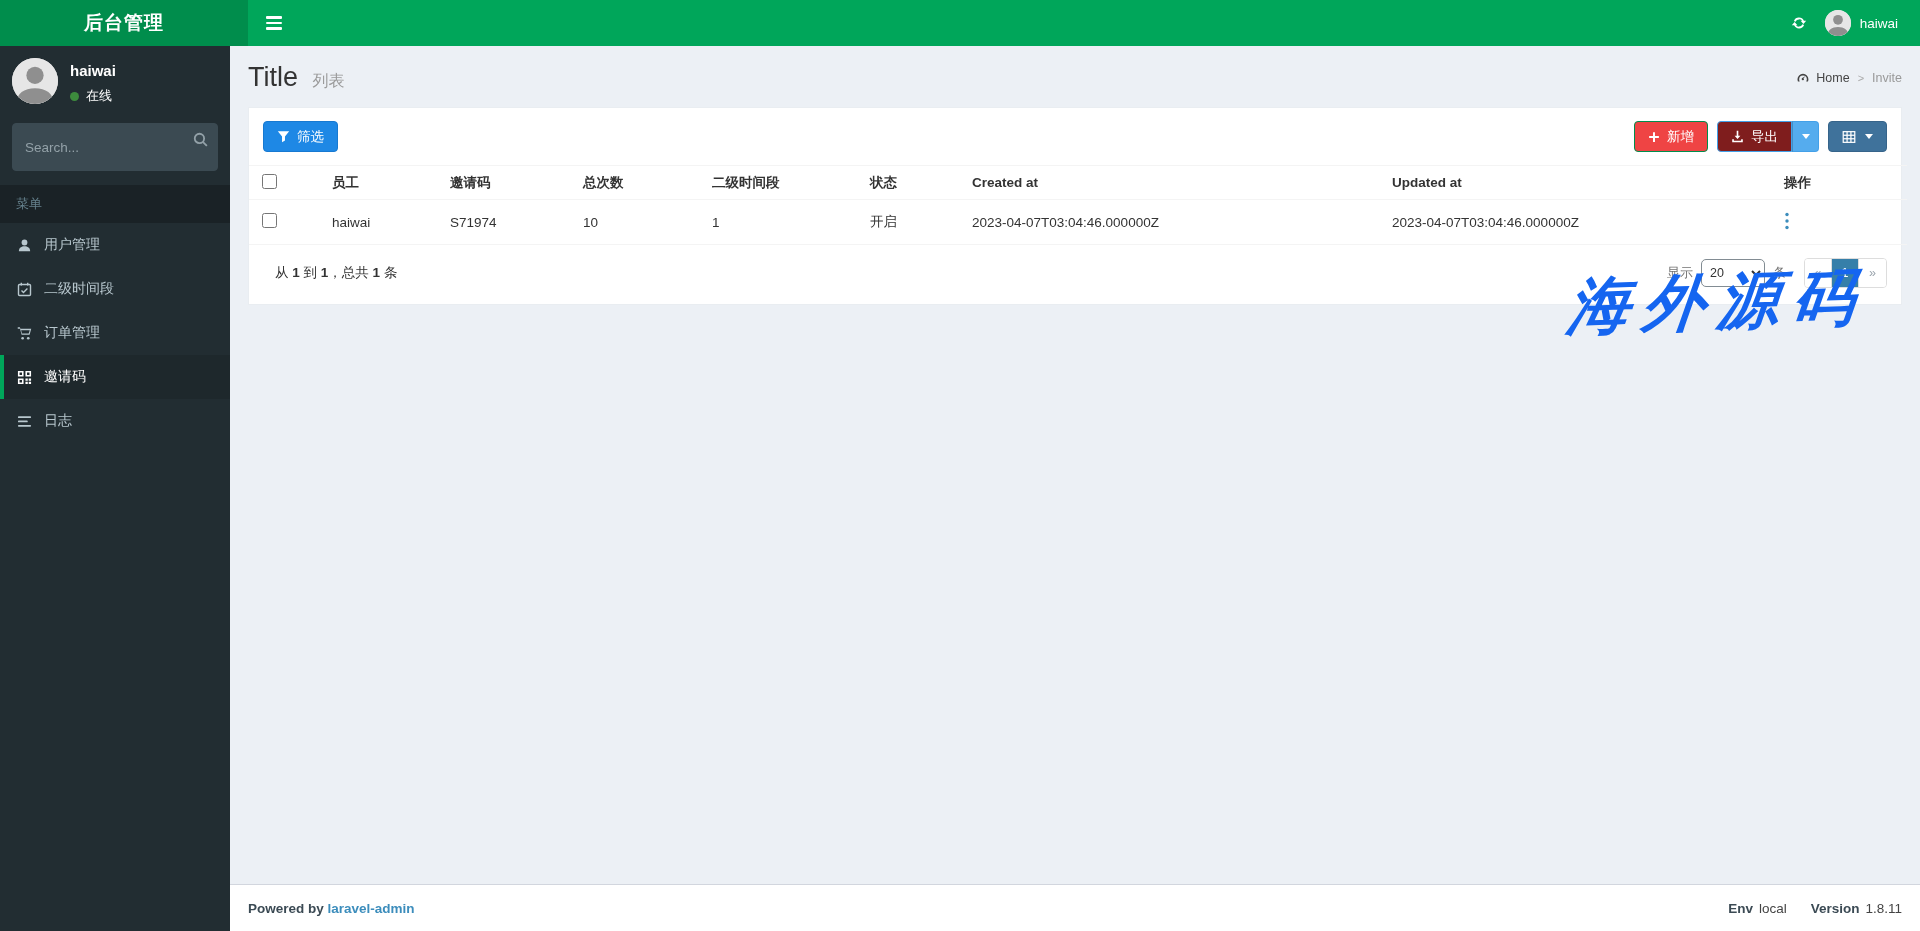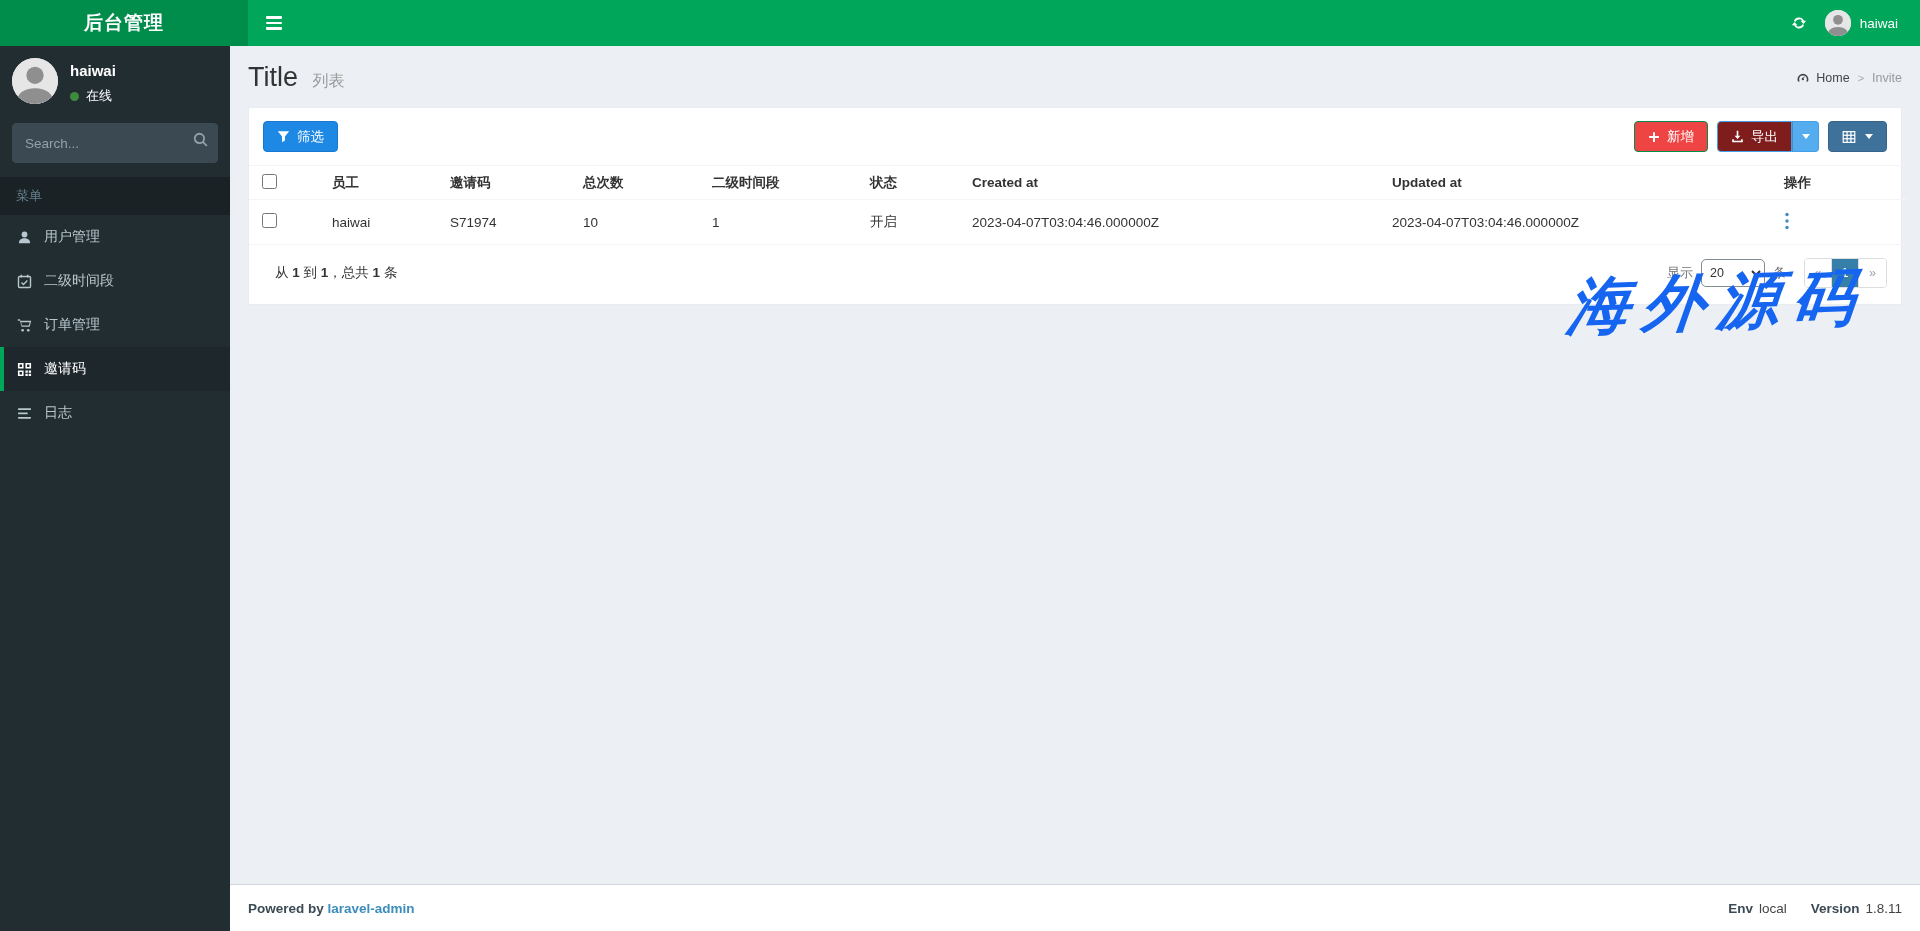--- a/index.html
+++ b/index.html
@@ -20,21 +20,21 @@
 
   
   .sidebar { position:absolute; top:46px; left:0; bottom:0; width:230px; background:#222d32; z-index:20; }
   .user-panel { display:flex; align-items:flex-start; gap:12px; padding:12px 12px 16px 12px; }
   .avatar-lg { width:46px; height:46px; border-radius:50%; overflow:hidden; background:#dcdcdc; flex:0 0 auto; }
   .user-meta { padding-top:4px; }
   .user-name { color:#fff; font-size:15px; font-weight:bold; }
   .user-status { margin-top:8px; display:flex; align-items:center; gap:7px; color:#fff; font-size:13px; }
   .status-dot { width:9px; height:9px; border-radius:50%; background:#3d8b3d; }
   .sidebar-search { margin:2px 12px 14px 12px; position:relative; }
-  .sidebar-search input { width:100%; height:40px; background:#3b4a52; border:1px solid #3b4a52; border-radius:4px; color:#ccc; font-size:13.5px; padding:0 34px 0 12px; outline:none; font-family:inherit; }
+  .sidebar-search input { width:100%; height:48px; background:#3b4a52; border:1px solid #3b4a52; border-radius:4px; color:#ccc; font-size:13.5px; padding:0 34px 0 12px; outline:none; font-family:inherit; }
   .sidebar-search input::placeholder { color:#93a1a8; }
   .search-btn { position:absolute; right:9px; top:8px; color:#93a1a8; cursor:pointer; }
   .menu-header { background:#1a2226; color:#65808c; font-size:13px; padding:10px 16px; }
   .menu-item { display:flex; align-items:center; gap:11px; height:44px; padding-left:12px; color:#b8c7ce; font-size:14px; border-left:4px solid transparent; cursor:pointer; }
   .menu-item.active { background:#1e282c; border-left-color:#00a65a; color:#fff; }
   .menu-item .mi { width:17px; display:flex; justify-content:center; }
 
   
   .main { position:absolute; left:230px; top:46px; right:0; bottom:47px; background:#ecf0f5; overflow:hidden; }
   .content-header { display:flex; align-items:center; justify-content:space-between; padding:16px 18px 14px 18px; }

